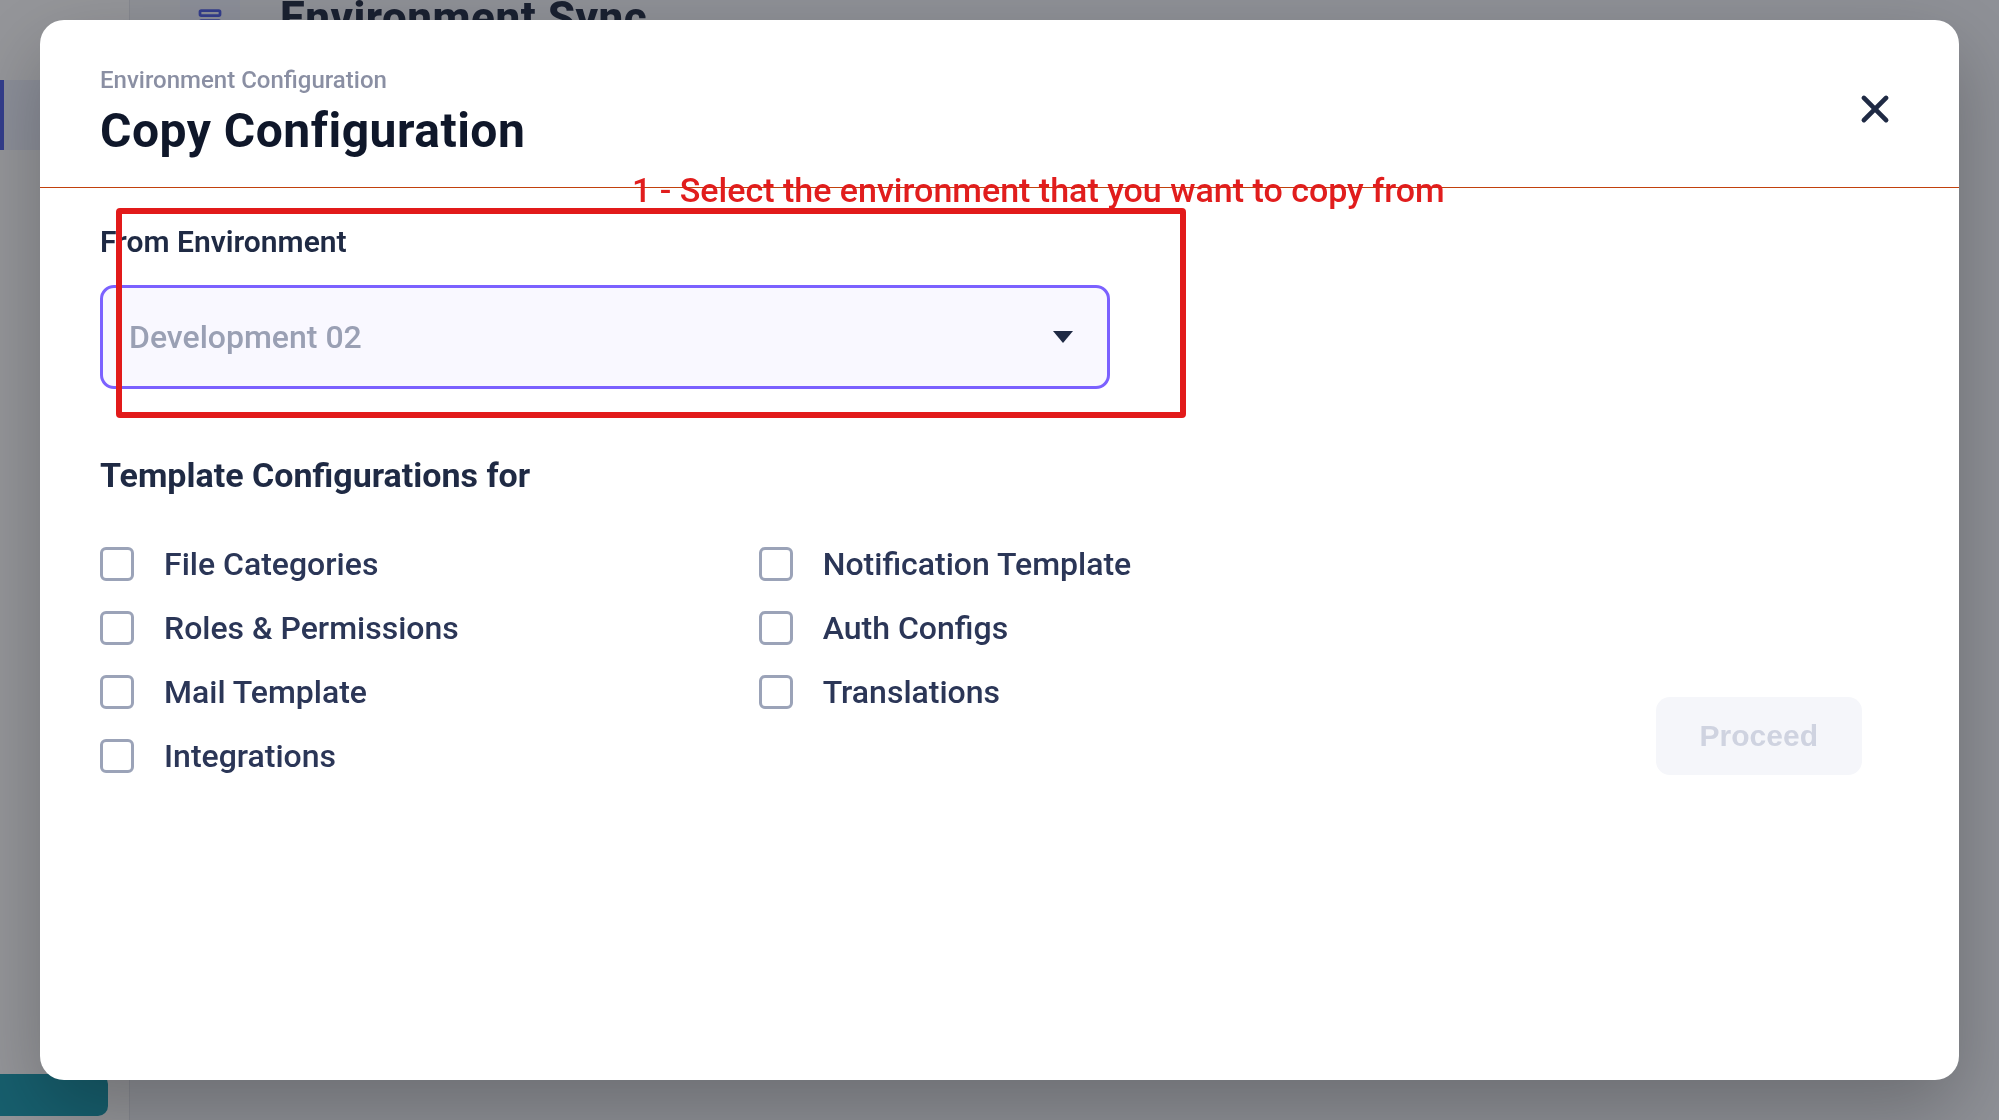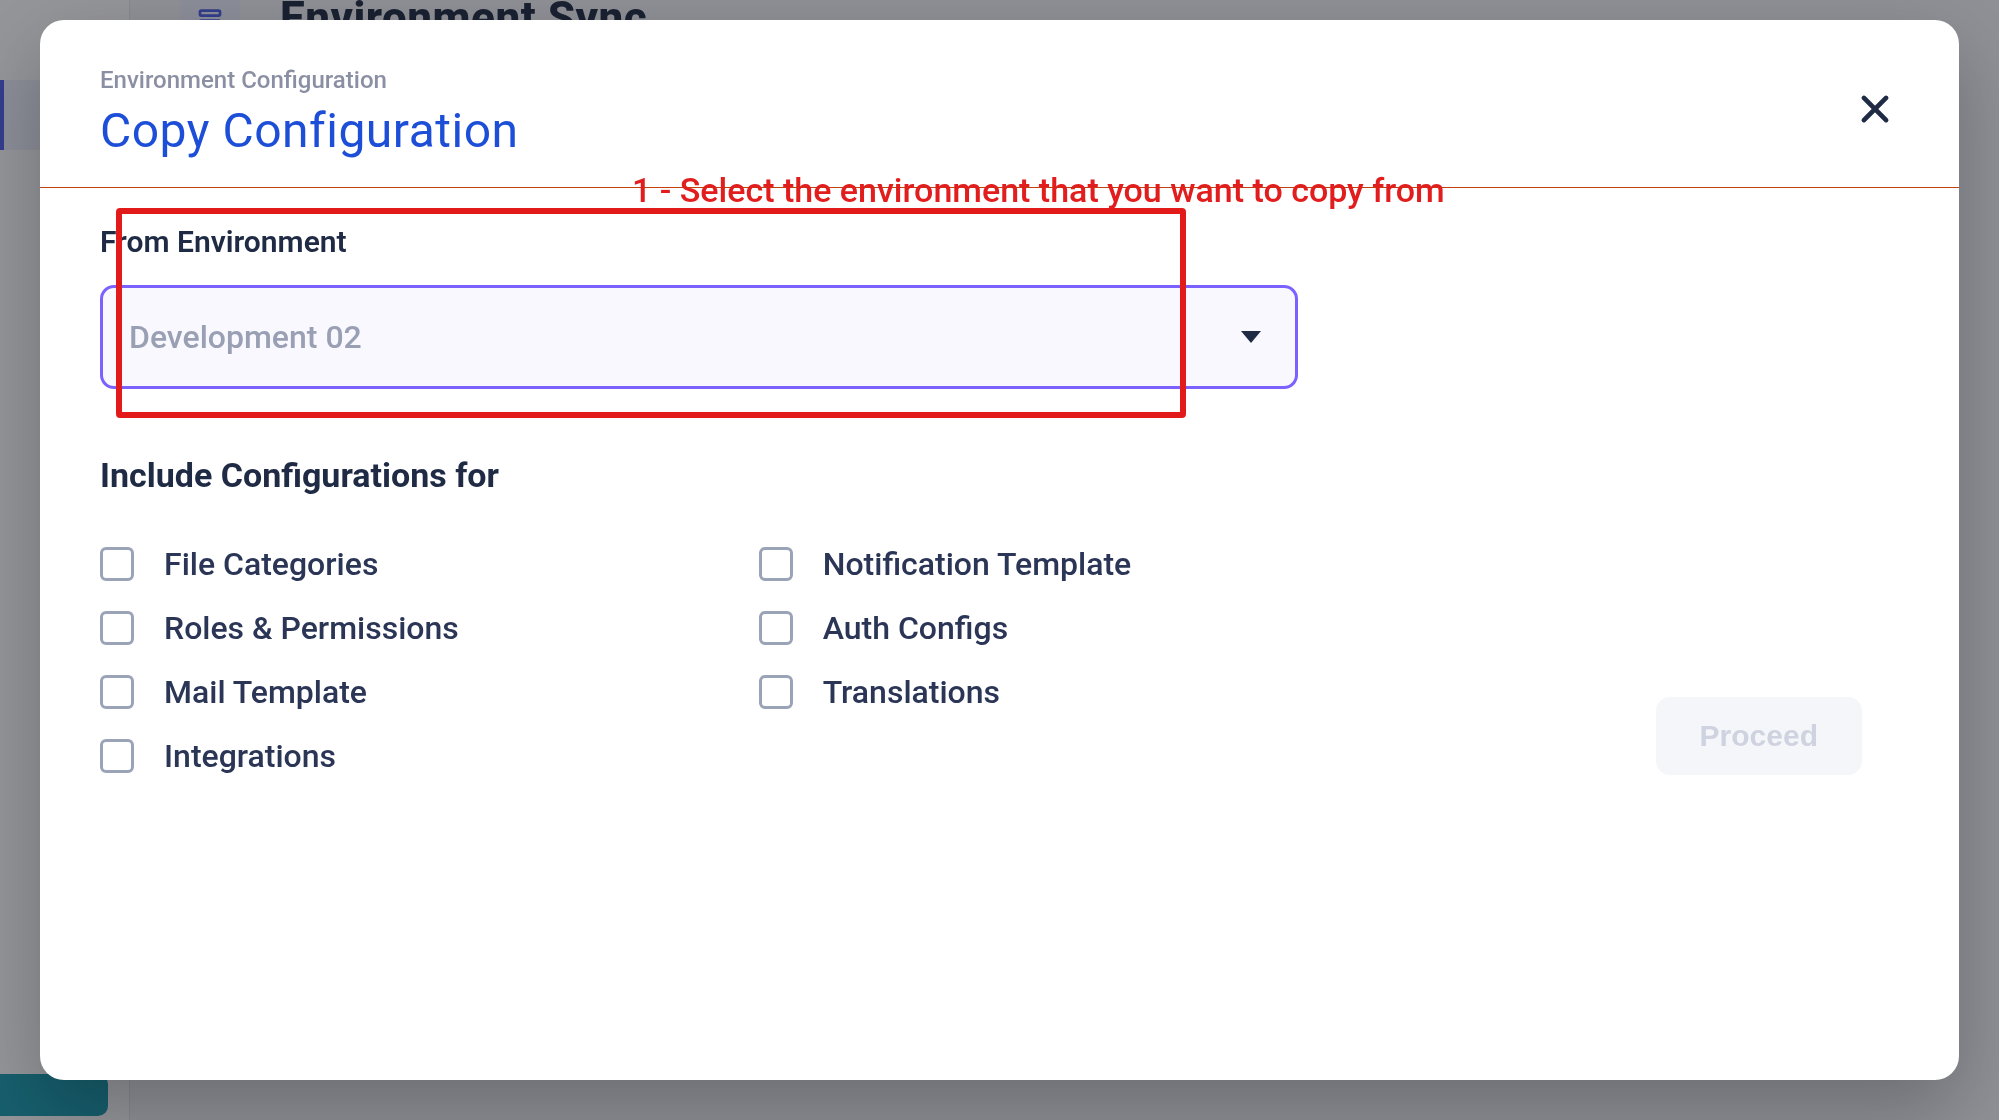--- a/index.html
+++ b/index.html
@@ -67,21 +67,21 @@
   }
   .modal-head {
     padding: 46px 60px 28px 60px;
     position: relative;
     border-bottom: 1px solid #c2410c;
   }
   .eyebrow {
     color: #8a8fa3; font-size: 24px; font-weight: 500; margin-bottom: 8px;
   }
   .title {
-    color: #1d4ed8; font-size: 48px; font-weight: 400; letter-spacing: 0.5px;
+    color: #0f172a; font-size: 48px; font-weight: 700; letter-spacing: 0.5px;
   }
   .close-btn {
     position: absolute; right: 54px; top: 60px;
     width: 60px; height: 60px;
     display: flex; align-items: center; justify-content: center;
     cursor: pointer; color: #1f2a44;
     background: transparent; border: none;
   }
   .close-btn svg { width: 38px; height: 38px; }
 
@@ -103,21 +103,21 @@
     border: 6px solid #e21a1a;
     border-radius: 4px;
     pointer-events: none;
   }
 
   .field-label {
     font-size: 30px; font-weight: 600; color: #1f2a44;
     margin-bottom: 26px; margin-top: 6px;
   }
   .select-wrap {
-    width: 1198px;
+    width: 1010px;
     height: 104px;
     border: 3px solid #7b61ff;
     border-radius: 14px;
     background: #f9f8ff;
     display: flex; align-items: center; justify-content: space-between;
     padding: 0 34px 0 26px;
     cursor: pointer;
   }
   .select-value {
     color: #9aa0b4; font-size: 32px; font-weight: 500;
@@ -207,21 +207,21 @@
 
     <div class="highlight-box"></div>
 
     <div class="field-label">From Environment</div>
 
     <div class="select-wrap">
       <span class="select-value">Development 02</span>
       <span class="caret"></span>
     </div>
 
-    <div class="section-label">Include Configurations for</div>
+    <div class="section-label">Template Configurations for</div>
 
     <div class="check-cols">
       <div class="check-col">
         <div class="check-row">
           <span class="chk"></span>
           <span class="chk-label">File Categories</span>
         </div>
         <div class="check-row">
           <span class="chk"></span>
           <span class="chk-label">Roles &amp; Permissions</span>

